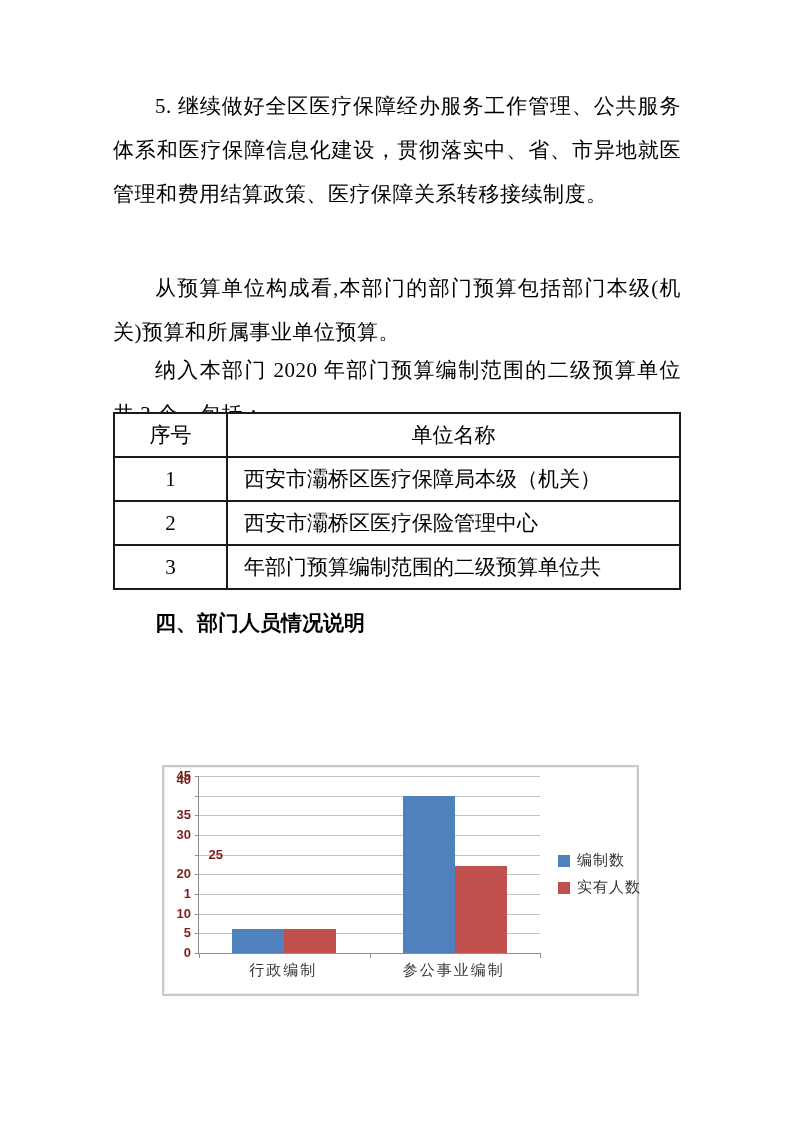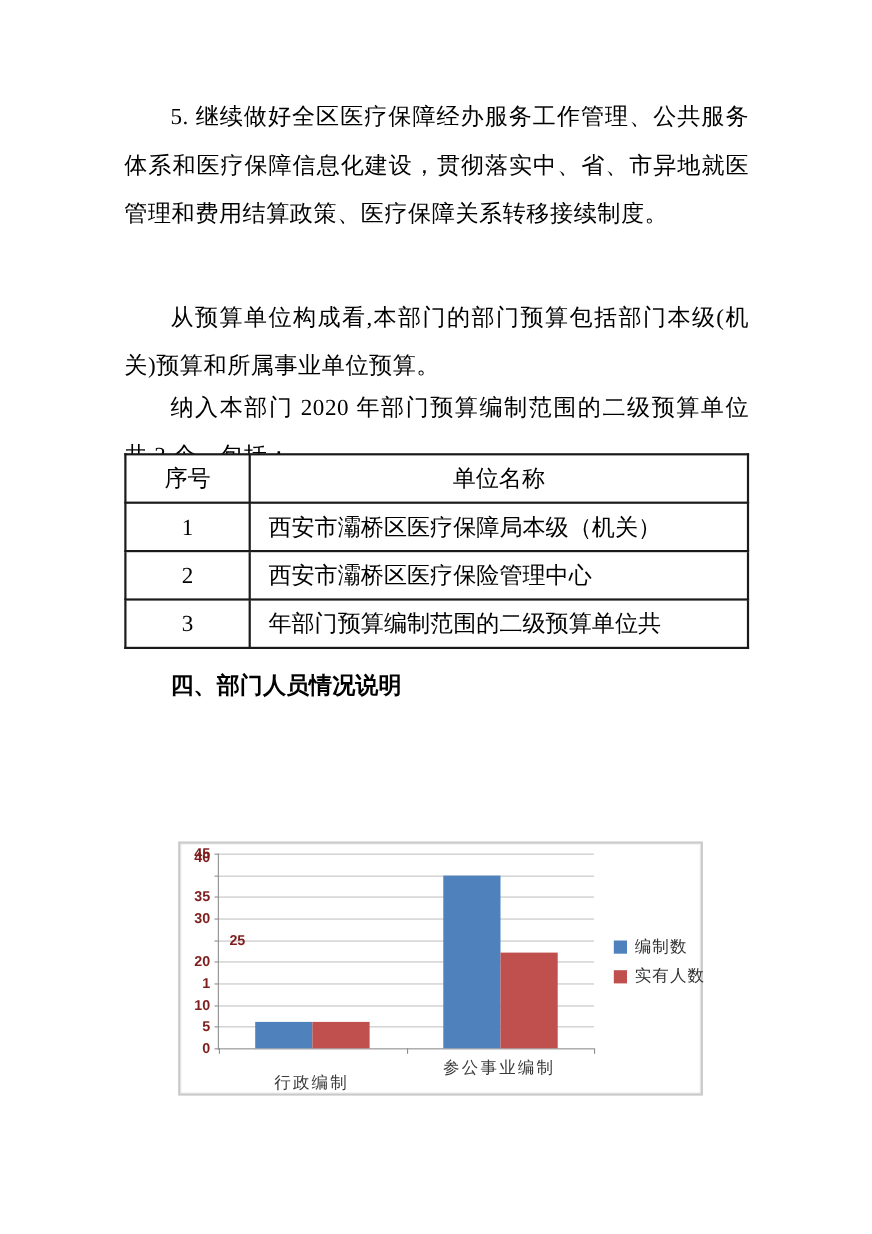--- a/index.html
+++ b/index.html
@@ -184,17 +184,17 @@
   <div class="ytick" style="top: 179px;">0</div>
       <div class="ytick" style="top: 159.333px;">5</div>
       <div class="ytick" style="top: 139.667px;">10</div>
       <div class="ytick" style="top: 120px;">1</div>
       <div class="ytick" style="top: 100.333px;">20</div>
       <div class="ytick" style="top: 80.6667px; margin-left: 32px;">25</div>
       <div class="ytick" style="top: 61px;">30</div>
       <div class="ytick" style="top: 41.3333px;">35</div>
       <div class="ytick" style="top: 6px;">40</div>
       <div class="ytick" style="top: 2px;">45</div>
-      <div class="xcat" style="left: 34px; width: 170.5px; margin-top: 14px;">行政编制</div>
+      <div class="xcat" style="left: 34px; width: 170.5px;">行政编制</div>
       <div class="xcat" style="left: 204.5px; width: 170.5px;">参公事业编制</div>
     </div>
 
 </div>
 
 </body></html>

